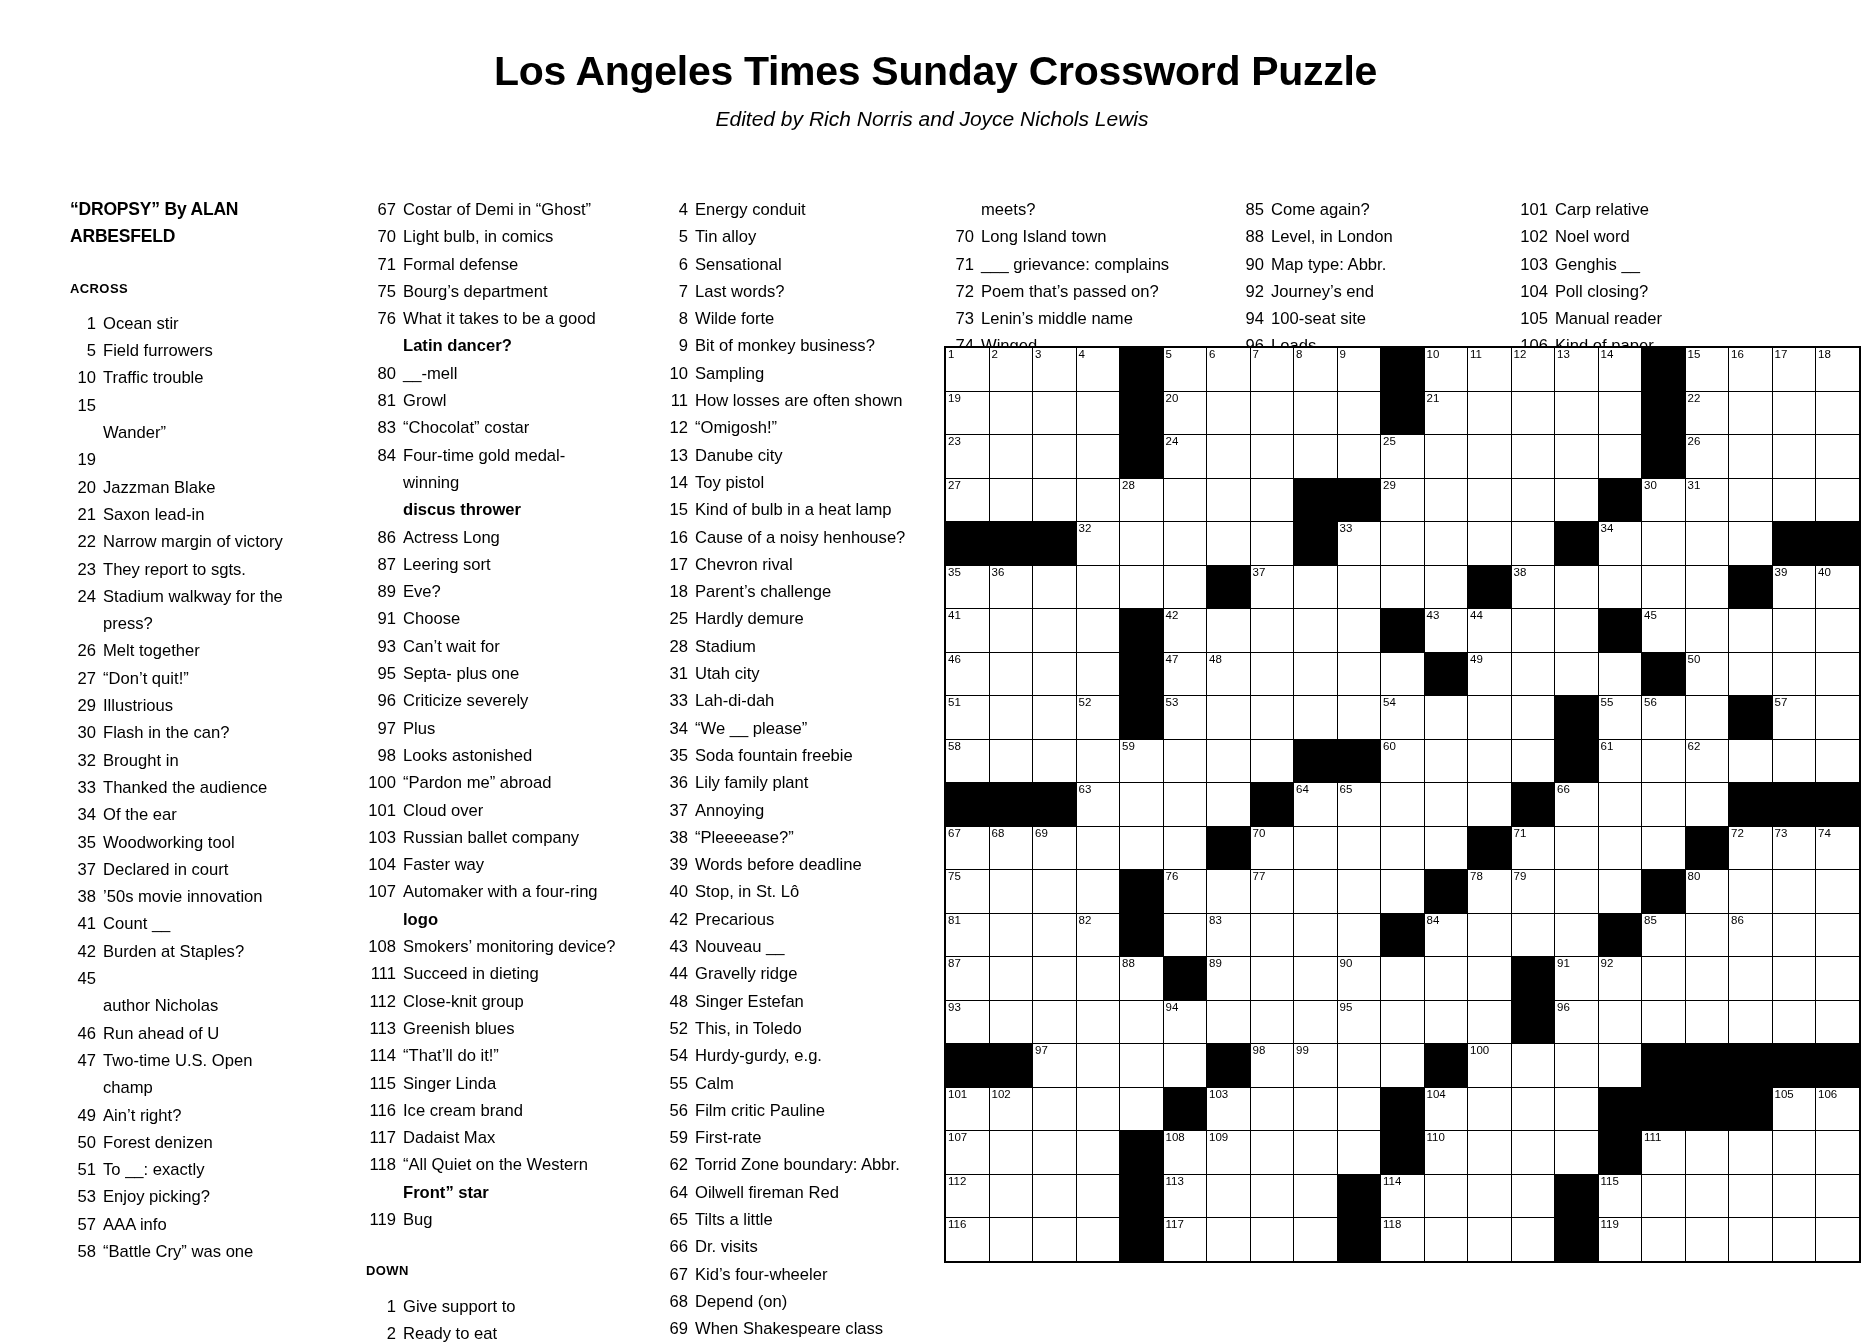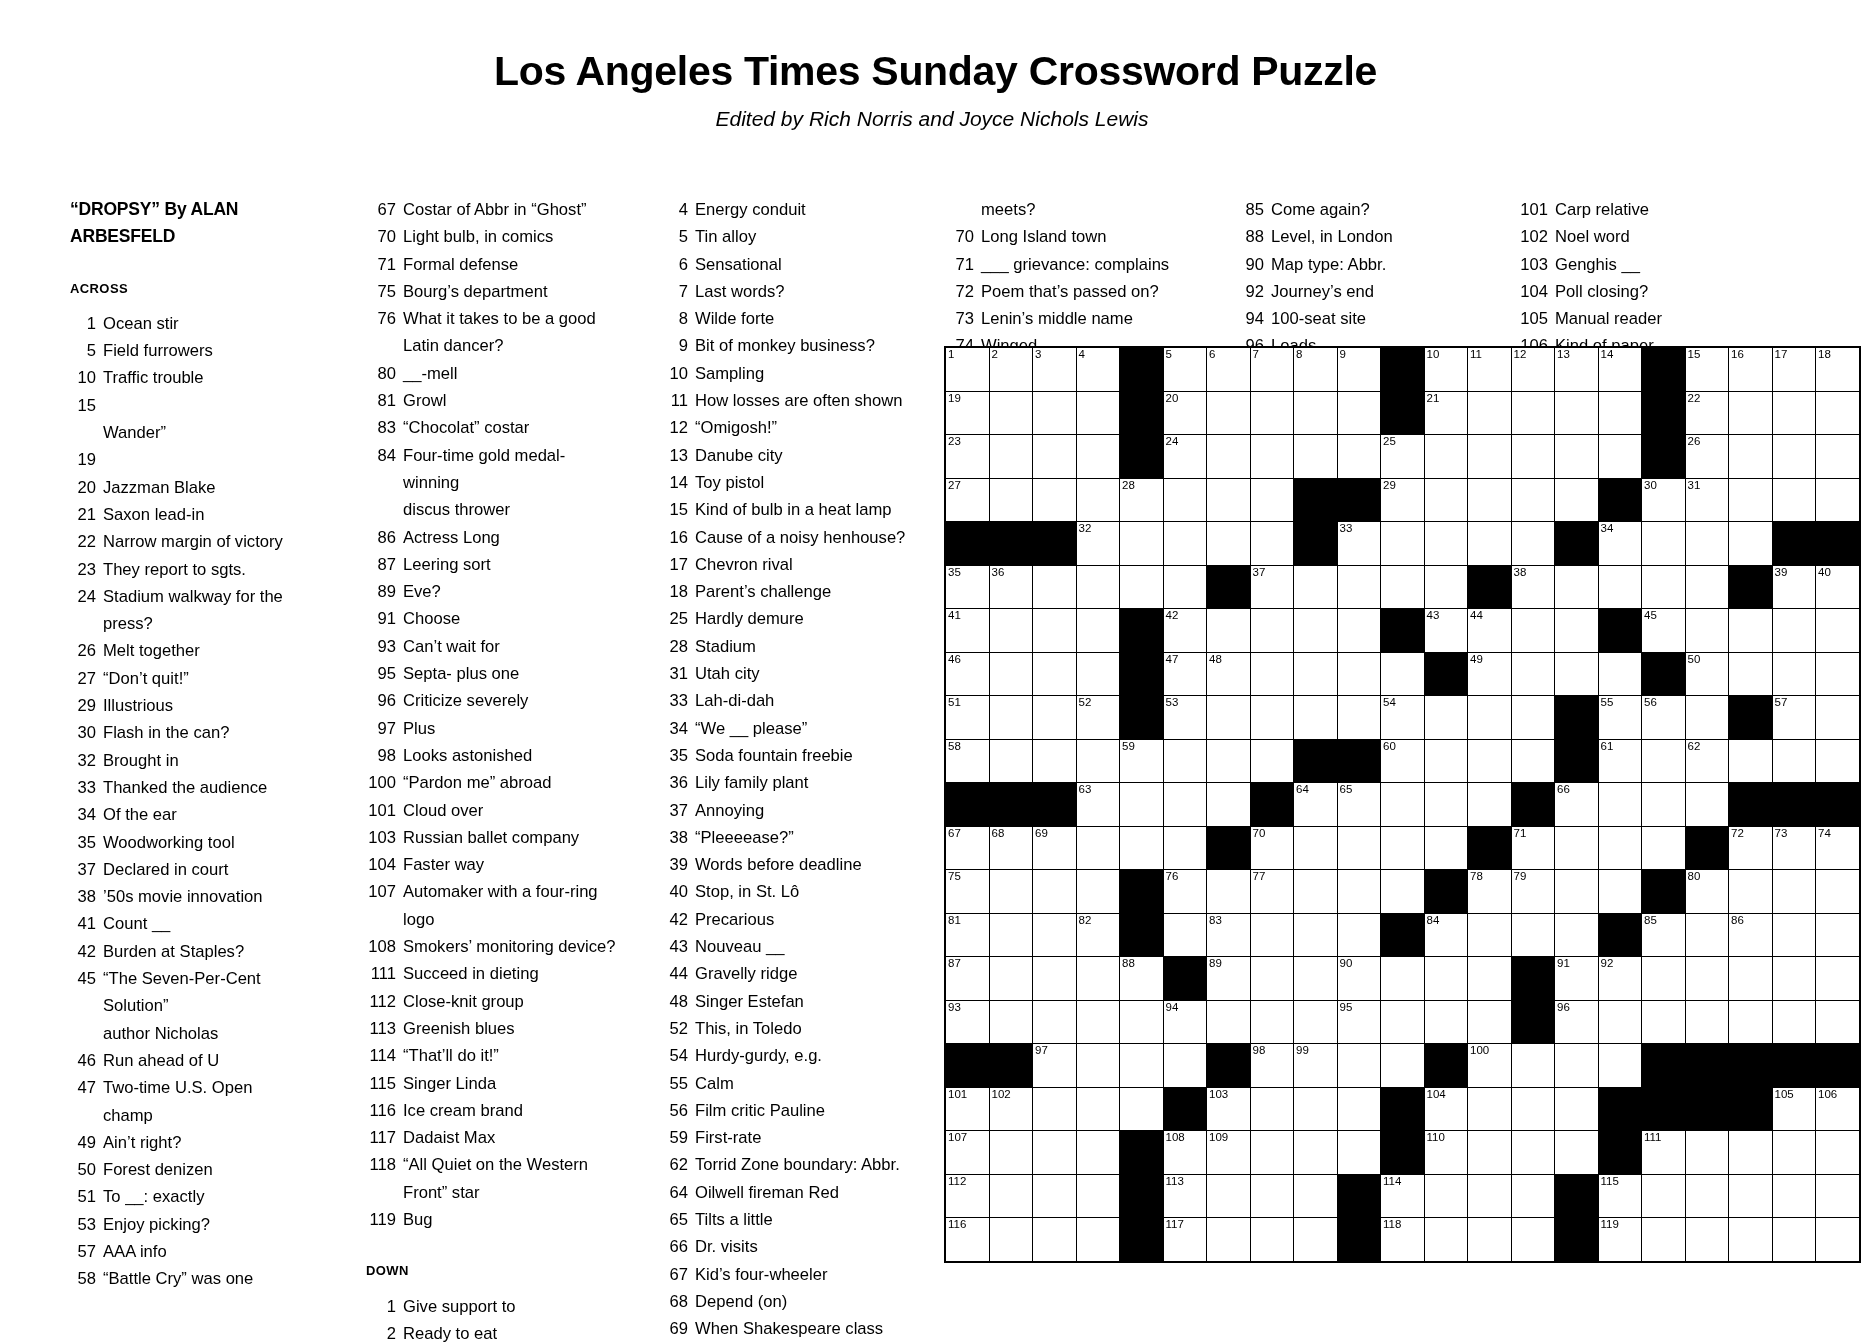--- a/index.html
+++ b/index.html
@@ -79,21 +79,21 @@
   #col3 { left: 660px; width: 260px; }
   #col3 .cnum { width: 28px; }
   #col4 { left: 944px; width: 255px; }
   #col4 .cnum { width: 30px; }
   #col5 { left: 1232px; width: 245px; }
   #col5 .cnum { width: 32px; }
   #col6 { left: 1516px; width: 240px; }
   #col6 .cnum { width: 32px; }
   .cont { padding-left: 33px; }
   #col1 .cont { padding-left: 33px; }
-  #col2 .cont { padding-left: 37px; }
+  #col2 .cont { padding-left: 37px; font-weight: bold; }
   #col4 .cont { padding-left: 37px; }
   #col5 .cont { padding-left: 39px; }
 
   .answers-note {
     position: absolute;
     right: 26px;
     top: 240px;
     font-size: 18px;
     font-weight: bold;
     font-style: italic;
@@ -226,21 +226,20 @@
         <div class="clue">
           <span class="cnum">41</span>
           <span class="ctext">Count __</span>
         </div>
         <div class="clue">
           <span class="cnum">42</span>
           <span class="ctext">Burden at Staples?</span>
         </div>
         <div class="clue">
           <span class="cnum">45</span>
-          <span class="ctext">“The Seven-Per-Cent Solution”</span>
         </div>
         <div class="cont">author Nicholas</div>
         <div class="clue">
           <span class="cnum">46</span>
           <span class="ctext">Run ahead of U</span>
         </div>
         <div class="clue">
           <span class="cnum">47</span>
           <span class="ctext">Two-time U.S. Open champ</span>
         </div>
@@ -265,21 +264,21 @@
           <span class="ctext">AAA info</span>
         </div>
         <div class="clue">
           <span class="cnum">58</span>
           <span class="ctext">“Battle Cry” was one</span>
         </div>
       </div>
     <div class="clue-col" id="col2">
         <div class="clue">
           <span class="cnum">67</span>
-          <span class="ctext">Costar of Abbr in “Ghost”</span>
+          <span class="ctext">Costar of Demi in “Ghost”</span>
         </div>
         <div class="clue">
           <span class="cnum">70</span>
           <span class="ctext">Light bulb, in comics</span>
         </div>
         <div class="clue">
           <span class="cnum">71</span>
           <span class="ctext">Formal defense</span>
         </div>
         <div class="clue">

